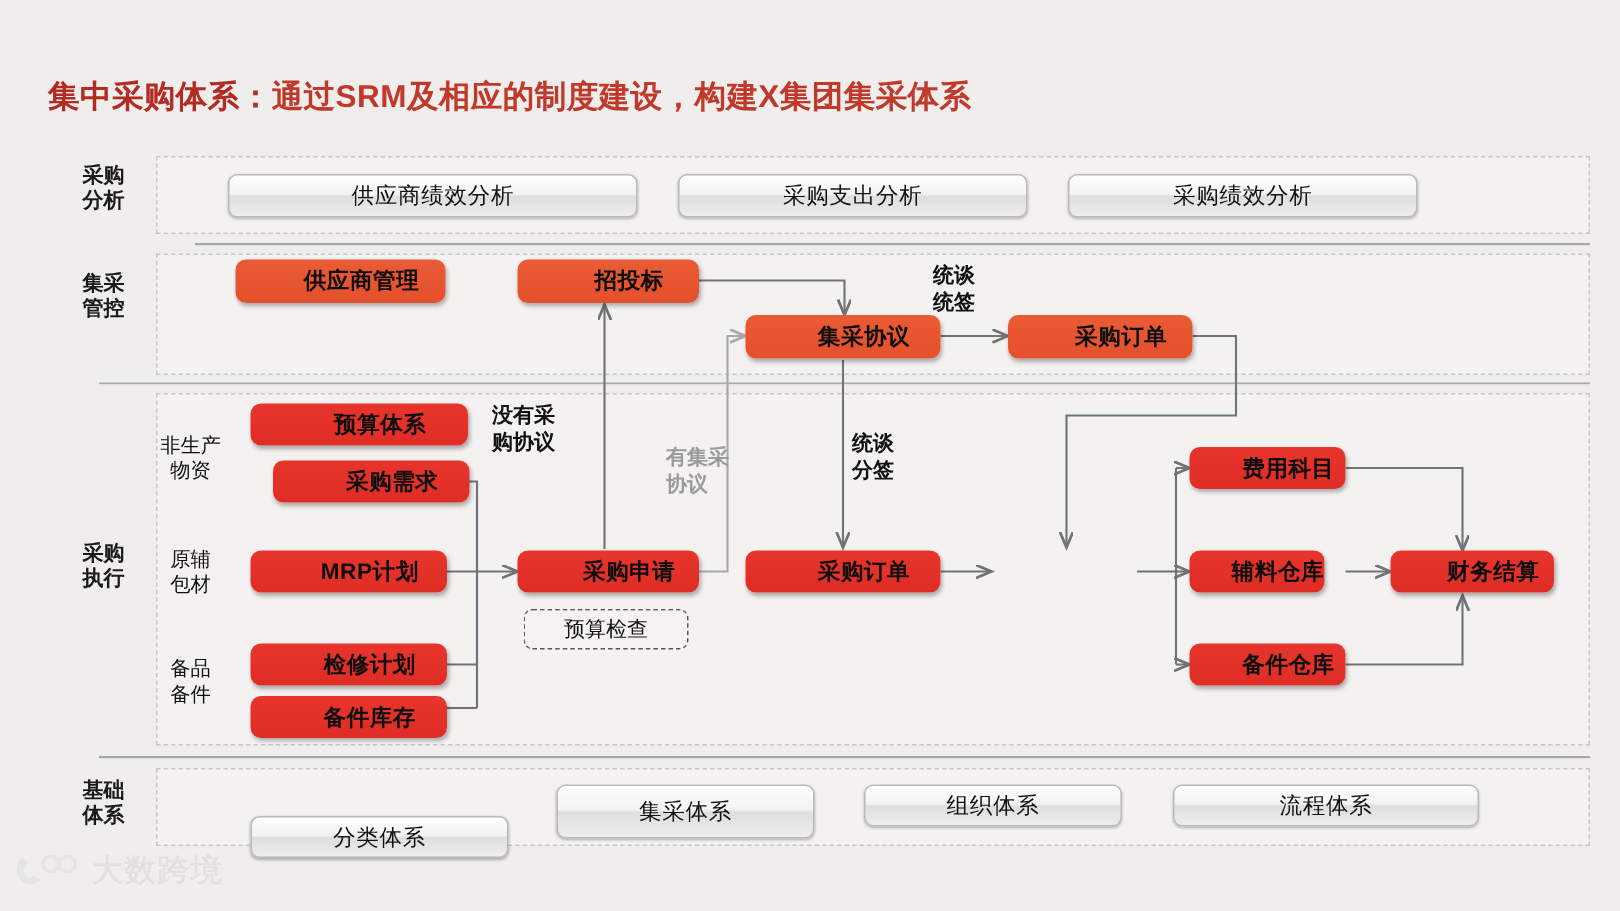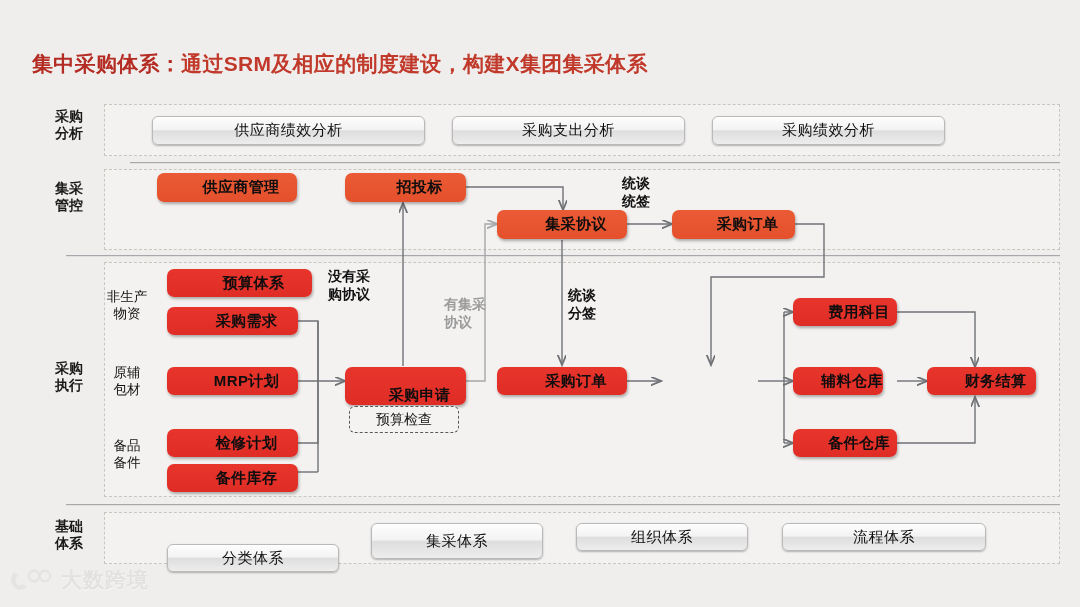--- a/index.html
+++ b/index.html
@@ -225,34 +225,34 @@
     <div>包材</div>
   </div>
   <div class="cat" style="left:101px;top:437px;">
     <div>备品</div>
     <div>备件</div>
   </div>
 
   <div class="rbox red" style="left:167px;top:269px;width:145px;height:28px;align-items:center;">
     <span>预算体系</span>
   </div>
-  <div class="rbox red" style="left:167px;top:307px;width:131px;height:28px;">
+  <div class="rbox red" style="left:182px;top:307px;width:131px;height:28px;">
     <span>采购需求</span>
   </div>
   <div class="rbox red" style="left:167px;top:367px;width:131px;height:28px;">
     <span>MRP计划</span>
   </div>
   <div class="rbox red" style="left:167px;top:464px;width:131px;height:28px;">
     <span>备件库存</span>
   </div>
   <div class="rbox red" style="left:167px;top:429px;width:131px;height:28px;">
     <span>检修计划</span>
   </div>
 
-  <div class="rbox red" style="left:345px;top:367px;width:121px;height:38px;align-items:flex-end;">
+  <div class="rbox red" style="left:345px;top:367px;width:121px;height:28px;">
     <span>采购申请</span>
   </div>
   <div class="dbox" style="left:349px;top:406px;width:110px;height:27px;">
     <span>预算检查</span>
   </div>
 
   <div class="rbox red" style="left:497px;top:367px;width:130px;height:28px;">
     <span>采购订单</span>
   </div>
 

